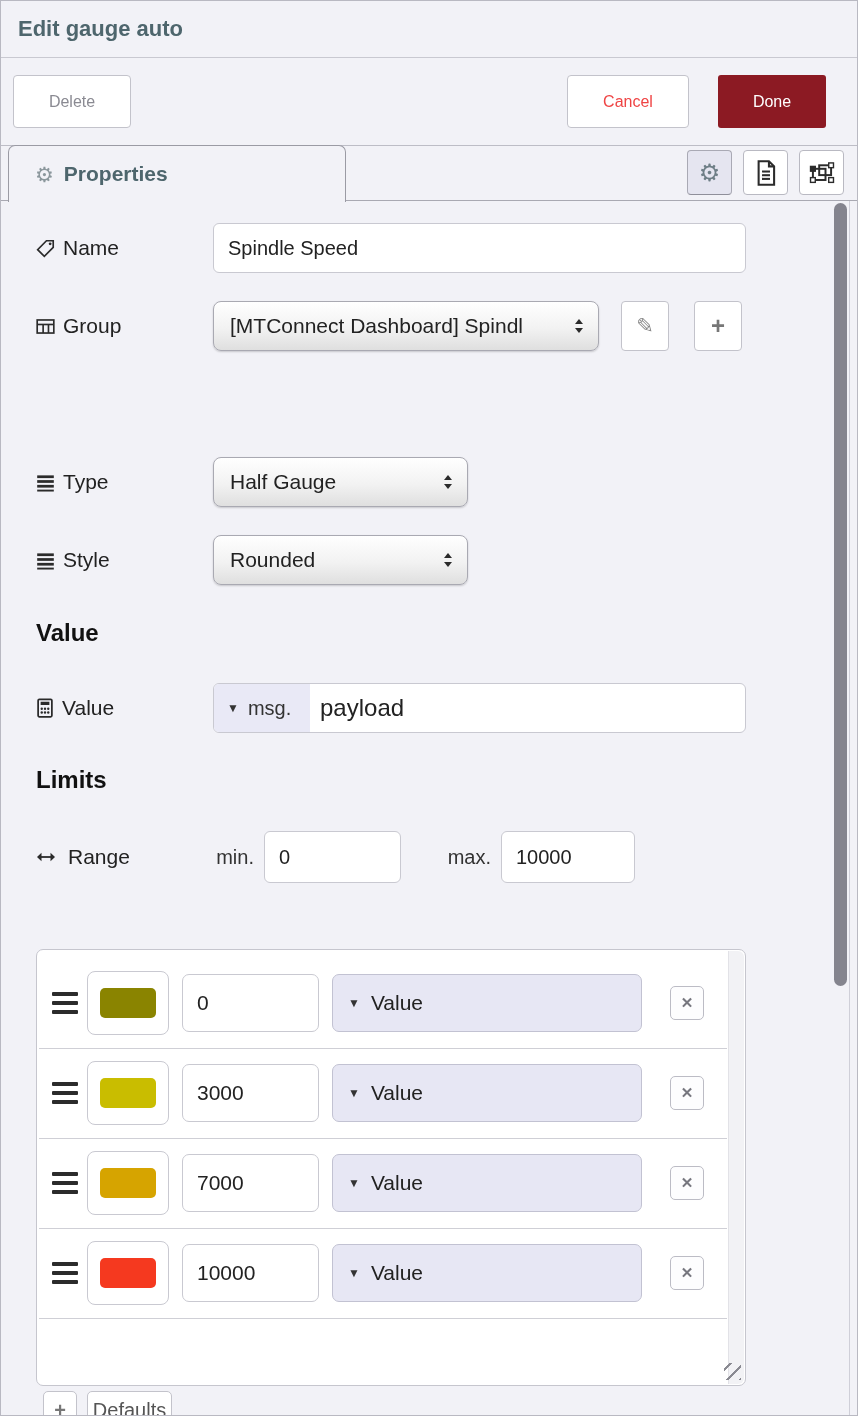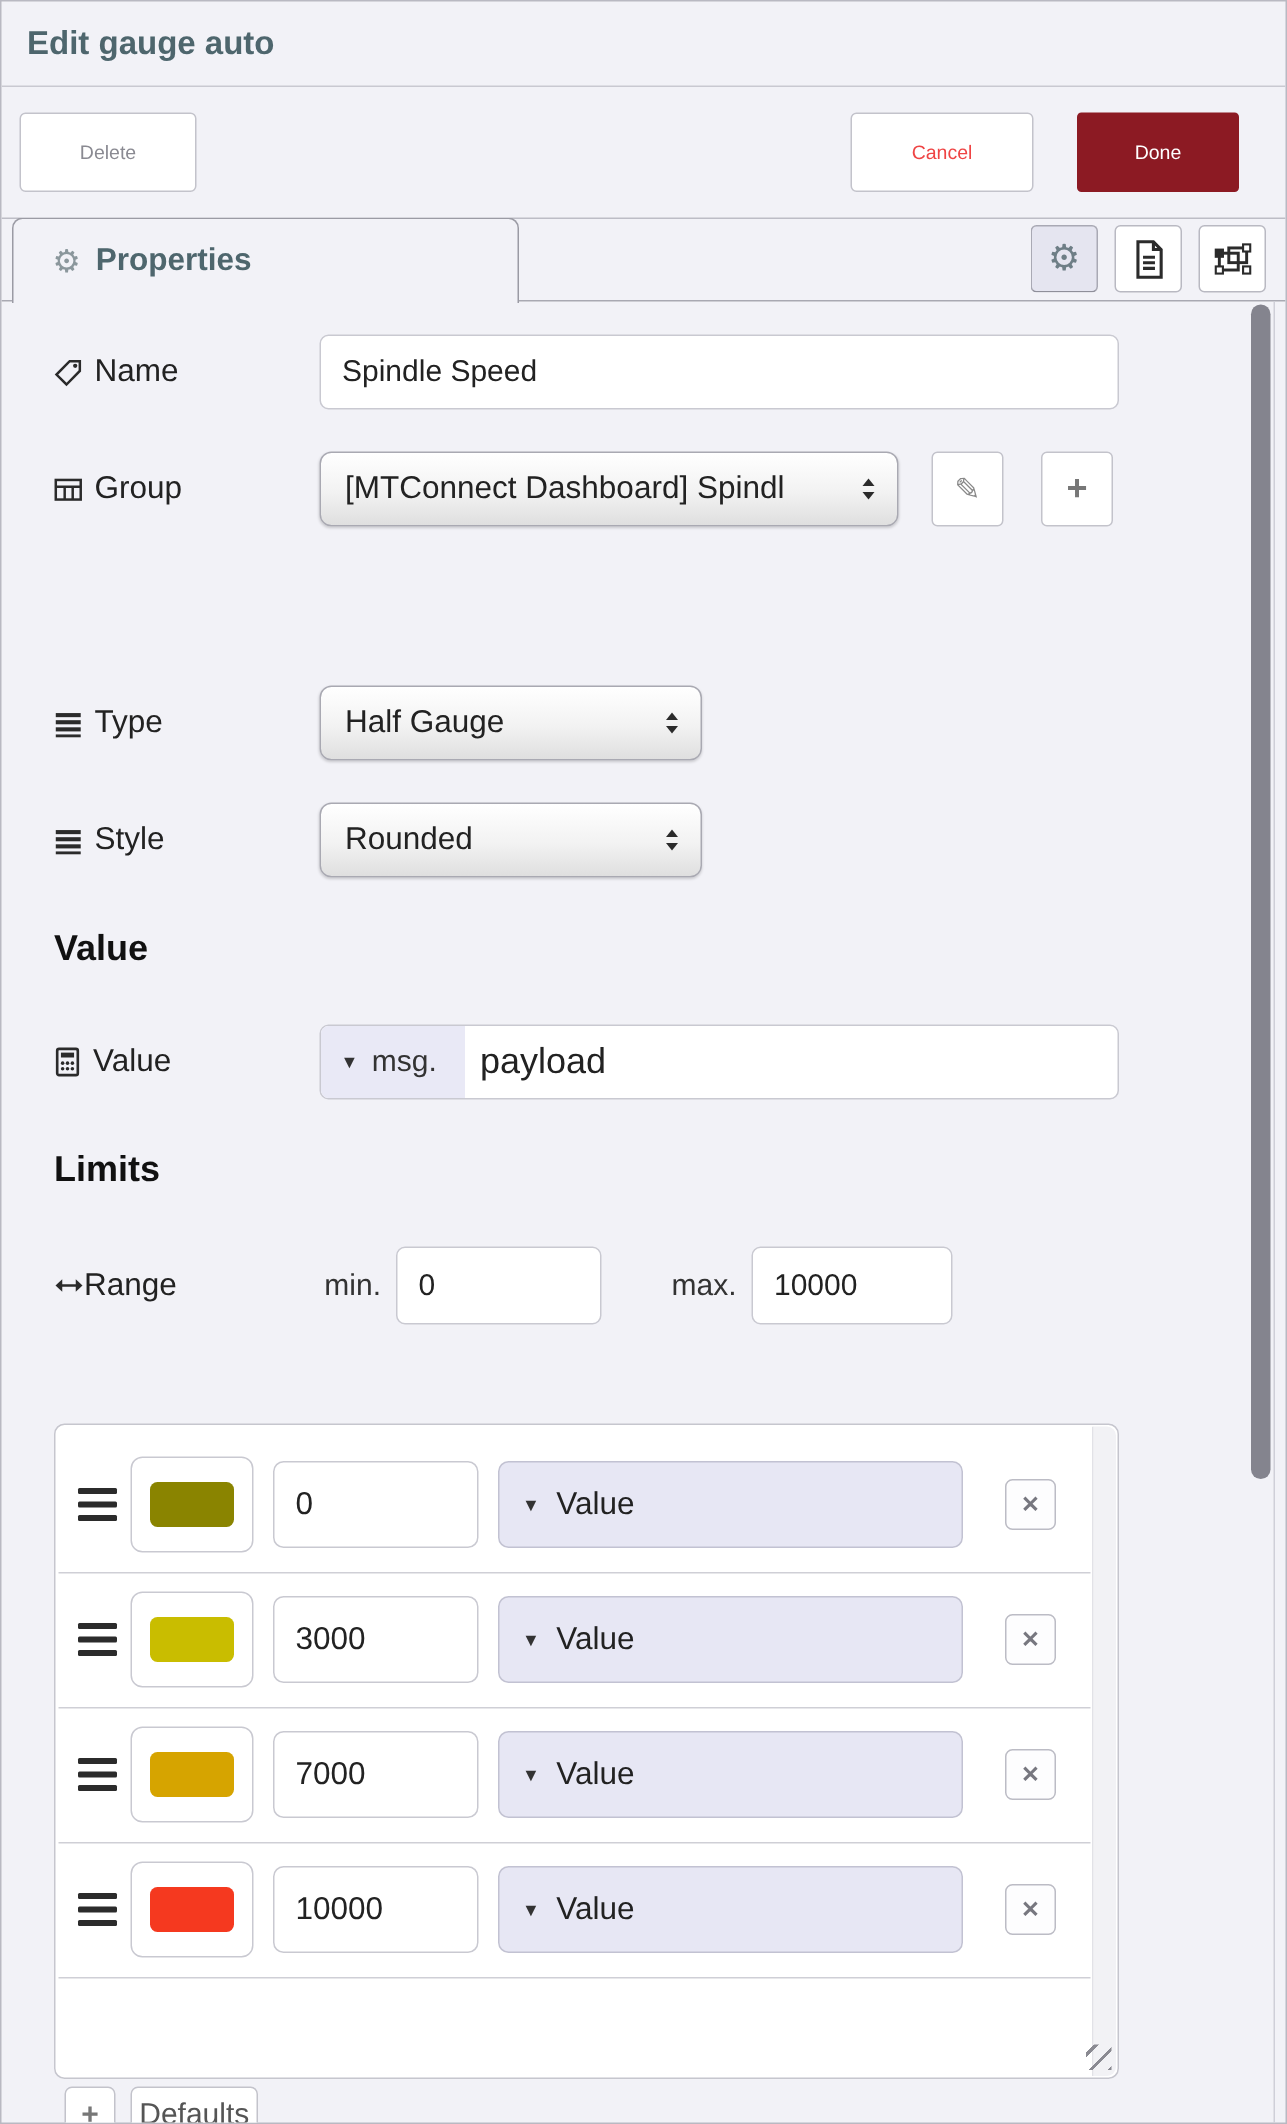--- a/index.html
+++ b/index.html
@@ -12,21 +12,21 @@
     color:#222;
   }
   
   .hdr { position:absolute; left:0; top:0; width:100%; height:57px;
          border-bottom:1px solid #c9c9d1; display:flex; align-items:center; padding-left:17px; }
   .hdr-title { font-size:22px; font-weight:bold; color:#4e666d; }
 
   
   .tray { position:absolute; left:0; top:57px; width:100%; height:88px; border-bottom:1px solid #bdbdc6; }
   .btn { position:absolute; top:17px; height:53px; border:1px solid #c3c3cb; border-radius:4px;
-         background:#fff; font-size:13px; display:flex; align-items:center; justify-content:center;
+         background:#fff; font-size:16px; display:flex; align-items:center; justify-content:center;
          cursor:pointer; font-family:inherit; }
   .btn-delete { left:12px; width:118px; color:#8a8a92; }
   .btn-cancel { right:168px; width:122px; color:#ef4444; }
   .btn-done   { right:31px; width:108px; color:#fff; border:none; border-radius:3px; }
 
   
   .tabbar { position:absolute; left:0; top:144px; width:100%; height:56px; border-bottom:1px solid #a9a9b2; }
   .tab { position:absolute; left:7px; top:0; width:338px; height:57px;
          background:#f2f2f7; border:1px solid #9b9ba4; border-bottom:none; border-radius:7px 7px 0 0;
          display:flex; align-items:center; gap:10px; padding-left:26px; z-index:2; }
@@ -253,21 +253,21 @@
         <span class="caret">▼</span>
         <span>msg.</span>
       </div>
       <input class="typed-val" value="payload" style="">
     </div>
   </div>
 
   <div class="heading" style="top:565px;">Limits</div>
 
   <div class="row" style="top:630px; height:52px;">
-    <div class="lbl" style="gap:0;">
+    <div class="lbl" style="gap:12px;">
       <svg width="20" height="14" viewBox="0 0 20 14">
         <line x1="2" y1="7" x2="18" y2="7" stroke="#2b2b2b" stroke-width="1.8"></line>
         <path class="fl" d="M5.5 2.8L1 7l4.5 4.2z"></path>
           <path class="fl" d="M14.5 2.8L19 7l-4.5 4.2z"></path>
       </svg>
       <span>Range</span>
     </div>
     <span class="small-lbl" style="left:185px; width:68px;">min.</span>
     <input class="txt-input" style="left: 263px; width: 137px; height: 52px;" value="0">
     <span class="small-lbl" style="left:420px; width:70px;">max.</span>

